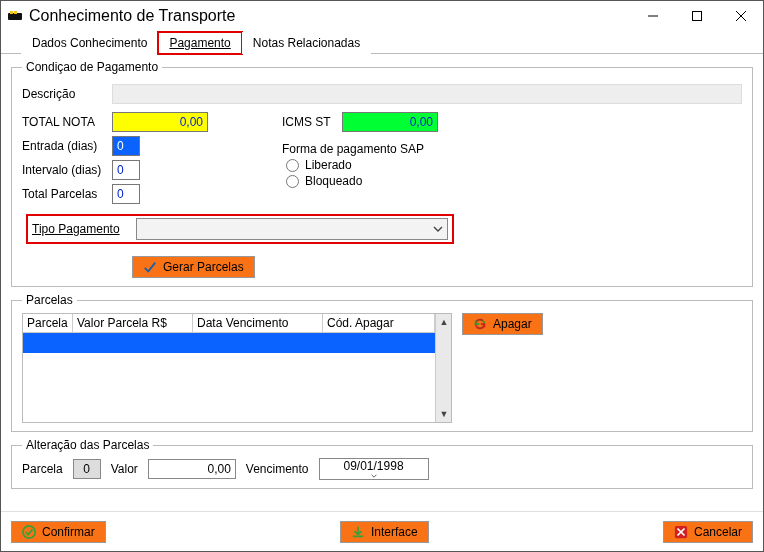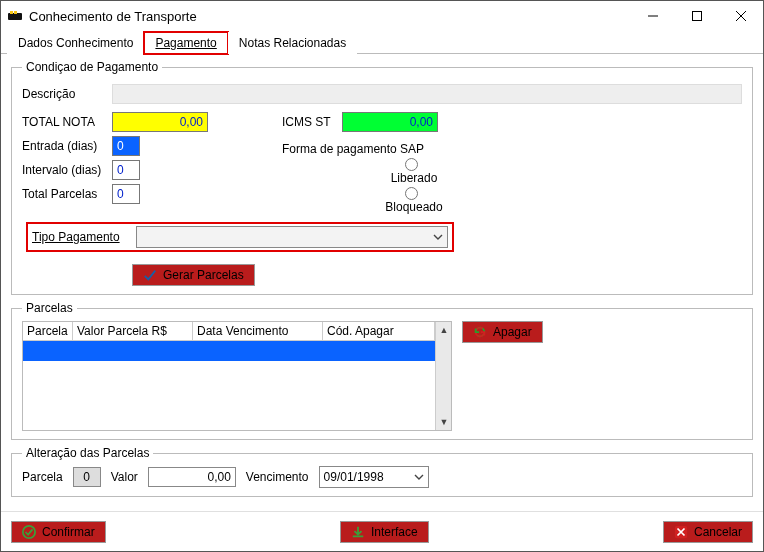--- a/index.html
+++ b/index.html
@@ -1,62 +1,62 @@
 <!DOCTYPE html>
 <html><head>
 <meta charset="utf-8">
 <style>
   * { box-sizing: border-box; font-family: "Segoe UI", Tahoma, sans-serif; font-size: 12px; }
   body { margin: 0; background: #fff; width: 764px; height: 552px; overflow: hidden; border: 1px solid #555; position: relative; }
   .titlebar { display: flex; align-items: center; height: 30px; padding: 0 0 0 6px; }
   .titlebar .icon { width: 16px; height: 16px; margin-right: 6px; }
-  .titlebar .title { flex: 1; font-size: 13px; }
+  .titlebar .title { flex: 1; font-size: 16px; }
   .winbtns { display: flex; }
   .winbtn { width: 44px; height: 30px; display: flex; align-items: center; justify-content: center; }
-  .tabs { display: flex; padding: 0 6px; border-bottom: 1px solid #bbb; position: relative; }
+  .tabs { display: flex; padding: 0 20px; border-bottom: 1px solid #bbb; position: relative; }
   .tab { padding: 3px 10px 4px; border: 1px solid transparent; border-bottom: none; position: relative; top: 1px; background: #fff; }
   .tab.active { border-color: #bbb; background: #fff; text-decoration: underline; }
   .highlight-red { outline: 2px solid #e10000; outline-offset: -1px; }
   .content { padding: 6px 10px 4px; }
   fieldset { border: 1px solid #bbb; margin: 0 0 6px 0; padding: 6px 10px 8px; }
   legend { padding: 0 4px; color: #000; }
   .row { display: flex; align-items: center; margin: 4px 0; }
   .lbl { width: 90px; }
   .val-box { border: 1px solid #777; padding: 1px 4px; background: #fff; min-width: 28px; text-align: right; height: 20px; display: inline-flex; align-items: center; justify-content: flex-end; }
   .desc-box { flex: 1; background: #eee; height: 20px; border: 1px solid #ddd; }
   .totalnota { width: 96px; background: #ffff00; color: #0020cc; text-align: right; }
   .icms { width: 96px; background: #00ff33; color: #0020cc; text-align: right; }
   .entrada { width: 28px; background: #0a63ff; color: #fff; text-align: left; justify-content: flex-start; }
   .topgrid { display: grid; grid-template-columns: 260px 260px; align-items: start; }
   .formasap { margin-top: 10px; }
-  .formasap .radio-row { display: flex; align-items: center; margin: 2px 0 2px 4px; flex-direction: column; }
+  .formasap .radio-row { display: flex; align-items: center; margin: 2px 0 2px 4px; }
   .formasap input { margin: 0 6px 0 0; }
   .tipo-row { display: flex; align-items: center; padding: 4px 6px; margin: 4px 0; }
   .tipo-row .lbl2 { width: 104px; text-decoration: underline; }
   .tipo-select { width: 312px; height: 22px; border: 1px solid #888; background: #f3f3f3; display: inline-flex; align-items: center; justify-content: flex-end; padding-right: 4px; }
   .tipo-wrap { outline: 2px solid #e10000; padding: 2px 4px; display: inline-flex; align-items: center; }
-  .btn { border: 1px solid #999; background: #b91c1c; padding: 3px 10px; display: inline-flex; align-items: center; gap: 6px; }
+  .btn { border: 1px solid #999; background: #f97316; padding: 3px 10px; display: inline-flex; align-items: center; gap: 6px; }
   .gerar { margin: 6px 0 0 110px; }
   .parcelas-body { display: flex; gap: 10px; }
   .grid { border: 1px solid #bbb; flex: 0 0 430px; height: 110px; background: #fff; display: flex; flex-direction: column; }
   .grid-head { display: flex; background: #fff; }
   .gh { border-right: 1px solid #ccc; border-bottom: 1px solid #ccc; padding: 2px 4px; background: #fff; }
   .gh1 { width: 50px; } .gh2 { width: 120px; } .gh3 { width: 130px; } .gh4 { flex: 1; }
   .grid-row-sel { height: 20px; background: #0a63ff; }
   .grid-fill { flex: 1; background: #fff; }
   .vscroll { width: 16px; background: #e9e9e9; border-left: 1px solid #ccc; position: relative; }
   .vscroll .arrow { position: absolute; width: 16px; height: 16px; display: flex; align-items: center; justify-content: center; font-size: 9px; color: #444; }
   .vscroll .arrow.up { top: 0; } .vscroll .arrow.down { bottom: 0; }
   .grid-wrap { display: flex; flex: 1; }
   .apagar-wrap { padding-top: 0; }
   .alt-row { display: flex; align-items: center; gap: 10px; }
   .alt-row .albl { }
   .input-disabled { width: 28px; background: #ddd; border: 1px solid #888; height: 20px; }
   .input-text { width: 88px; border: 1px solid #888; height: 20px; text-align: right; padding: 0 4px; display: inline-flex; align-items: center; justify-content: flex-end; }
-  .date-select { width: 110px; border: 1px solid #888; height: 22px; background: #fff; display: inline-flex; align-items: center; justify-content: space-between; padding: 0 4px; }
+  .date-select { width: 110px; border: 1px solid #888; height: 22px; background: #fff; display: inline-flex; align-items: center; justify-content: space-between; padding: 0 4px; flex-direction: column; }
   .footer { position: absolute; bottom: 0; left: 0; right: 0; border-top: 1px solid #e0e0e0; height: 40px; display: flex; align-items: center; padding: 0 10px; gap: 10px; }
   .footer .spacer { flex: 1; }
   .icon-svg { width: 14px; height: 14px; }
   .chevdown { width: 10px; height: 10px; }
 </style>
 </head>
 <body>
 
 <div class="titlebar">
   <span class="icon">

